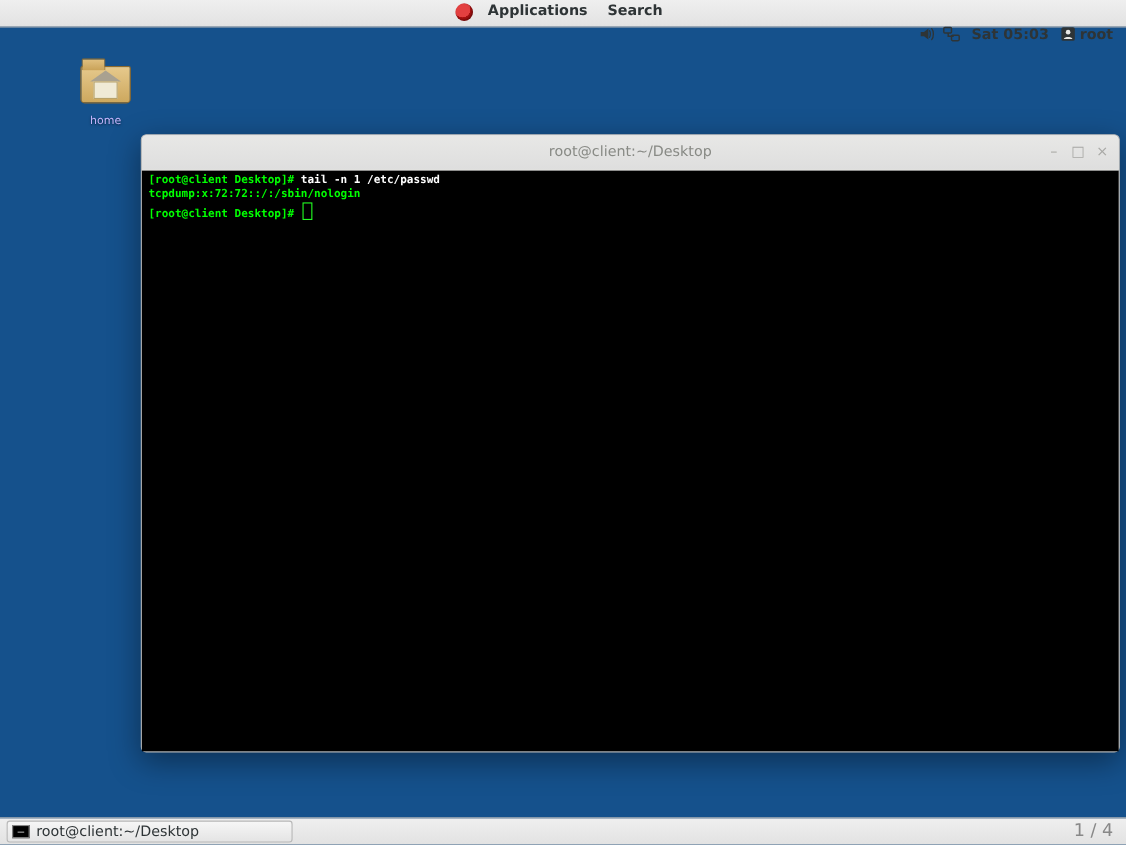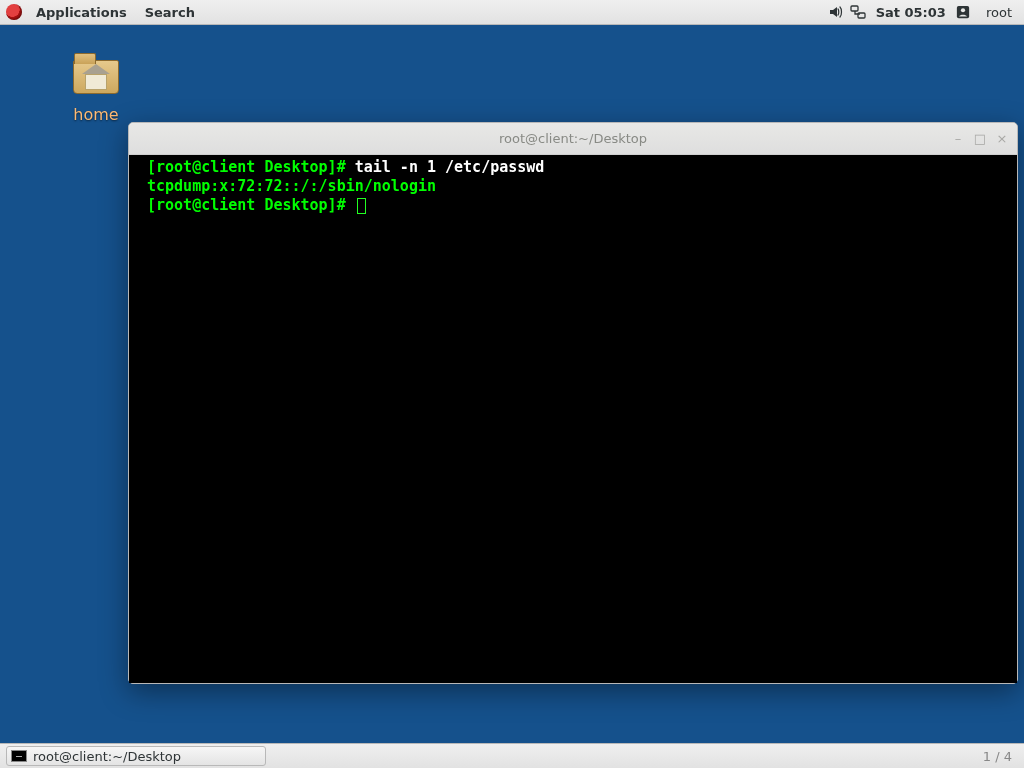--- a/index.html
+++ b/index.html
@@ -5,38 +5,38 @@
   * { box-sizing: border-box; margin: 0; padding: 0; }
   html, body { width: 1024px; height: 768px; overflow: hidden; font-family: "DejaVu Sans", "Cantarell", sans-serif; font-size: 13px; }
   body { background: #15518c; position: relative; color: #2e3436; }
 
   
   .top-panel {
     position: absolute; top: 0; left: 0; right: 0; height: 25px;
     background: linear-gradient(#efefef, #e2e2e2);
     border-bottom: 1px solid #b8b8b8;
     display: flex; align-items: center; padding: 0 6px;
-    font-weight: bold; color: #2e3436; z-index: 10;
+    font-weight: bold; color: #2e3436; z-index: 10; flex-direction: column;
   }
   .top-panel-left { display: flex; align-items: center; gap: 2px; }
   .rh-hat {
     width: 16px; height: 16px; border-radius: 50%;
     background: radial-gradient(circle at 40% 35%, #e34040 0 50%, #a11 52% 100%);
     box-shadow: inset -1px -1px 2px rgba(0,0,0,.4);
     margin-right: 4px;
   }
   .panel-menu { padding: 3px 8px; cursor: pointer; }
   .top-panel-right { margin-left: auto; display: flex; align-items: center; gap: 2px; }
   .tray-icon { width: 20px; height: 20px; display:flex; align-items:center; justify-content:center; cursor:pointer; }
   .clock { padding: 0 6px; font-weight: bold; }
-  .user-label { padding: 0 6px 0 2px; font-weight: normal; display:flex; align-items:center; gap:16px;text-align:center; }
+  .user-label { padding: 0 6px 0 2px; font-weight: bold; display:flex; align-items:center; gap:4px;text-align:center; }
 
   
   .desktop { position:absolute; top:25px; left:0; right:0; bottom:25px; }
-  .dicon { position:absolute; width:80px; text-align:center; color:#fdba74; font-size:16px; cursor:pointer; text-shadow:0 1px 2px rgba(0,0,0,.6);}
+  .dicon { position:absolute; width:80px; text-align:center; color:#c4b5fd; font-size:10px; cursor:pointer; text-shadow:0 1px 2px rgba(0,0,0,.6);}
   .dicon .icon-wrap { width:48px; height:48px; margin:0 auto 4px auto; display:flex; align-items:center; justify-content:center; }
   .home-ico .folder {
     width:46px; height:34px; border-radius:2px 2px 4px 4px;
     background: linear-gradient(#e6c98c,#cda85e);
     border:1px solid #8c6a2e; position:relative;
   }
   .home-ico .folder::before {
     content:""; position:absolute; top:-8px; left:0; width:20px; height:10px;
     background: linear-gradient(#e0c080,#c9a258);
     border:1px solid #8c6a2e; border-bottom:none; border-radius:2px 2px 0 0;
@@ -79,21 +79,21 @@
   .win-btn { width:18px; height:18px; display:flex; align-items:center; justify-content:center; color:#a8a8a5; cursor:pointer; font-size:13px; }
   .menubar {
     height:26px; background:#eeeeec; display:flex; align-items:center;
     padding:0 8px; gap:2px; border-bottom:1px solid #e0e0de;
     color:#555753;
   }
   .menu-item { padding:3px 10px; cursor:pointer; }
   .terminal-area {
     flex:1; background:#000; color:#00ff00; margin:0;
     font-family:"DejaVu Sans Mono","Liberation Mono",monospace;
-    font-size:15px; line-height:1.28; padding:3px 1px 3px 18px;
+    font-size:10px; line-height:1.28; padding:3px 1px 3px 6px;
     white-space:pre; overflow:hidden; font-weight:bold;
   }
   .term-cmd { color:#ffffff; }
   .cursor-block {
     display:inline-block; width:9px; height:16px;
     border:1px solid #22ff22; vertical-align:text-bottom; margin-left:2px;
   }
 
   
   .bottom-panel {
@@ -113,21 +113,21 @@
     width:16px; height:12px; background:#000; border:1px solid #888;
     display:flex; align-items:center; justify-content:center;
   }
   .task-btn .term-mini::after{ content:""; width:6px; height:1px; background:#aaa; }
   .watermark {
     position:absolute; right:14px; bottom:3px; color:rgba(200,210,225,.35);
     font-family:"DejaVu Sans Mono",monospace; font-size:14px; letter-spacing:.5px;
     pointer-events:none;
   }
   .page-ind {
-    position:absolute; right:12px; bottom:4px; color:#888; font-size:13px; z-index:11;
+    position:absolute; right:12px; bottom:4px; color:#888; font-size:16px; z-index:11;
   }
 </style>
 </head>
 <body>
 
 <div class="top-panel">
   <div class="top-panel-left">
     <div class="rh-hat"></div>
     <div class="panel-menu">Applications</div>
     <div class="panel-menu">Search</div>

